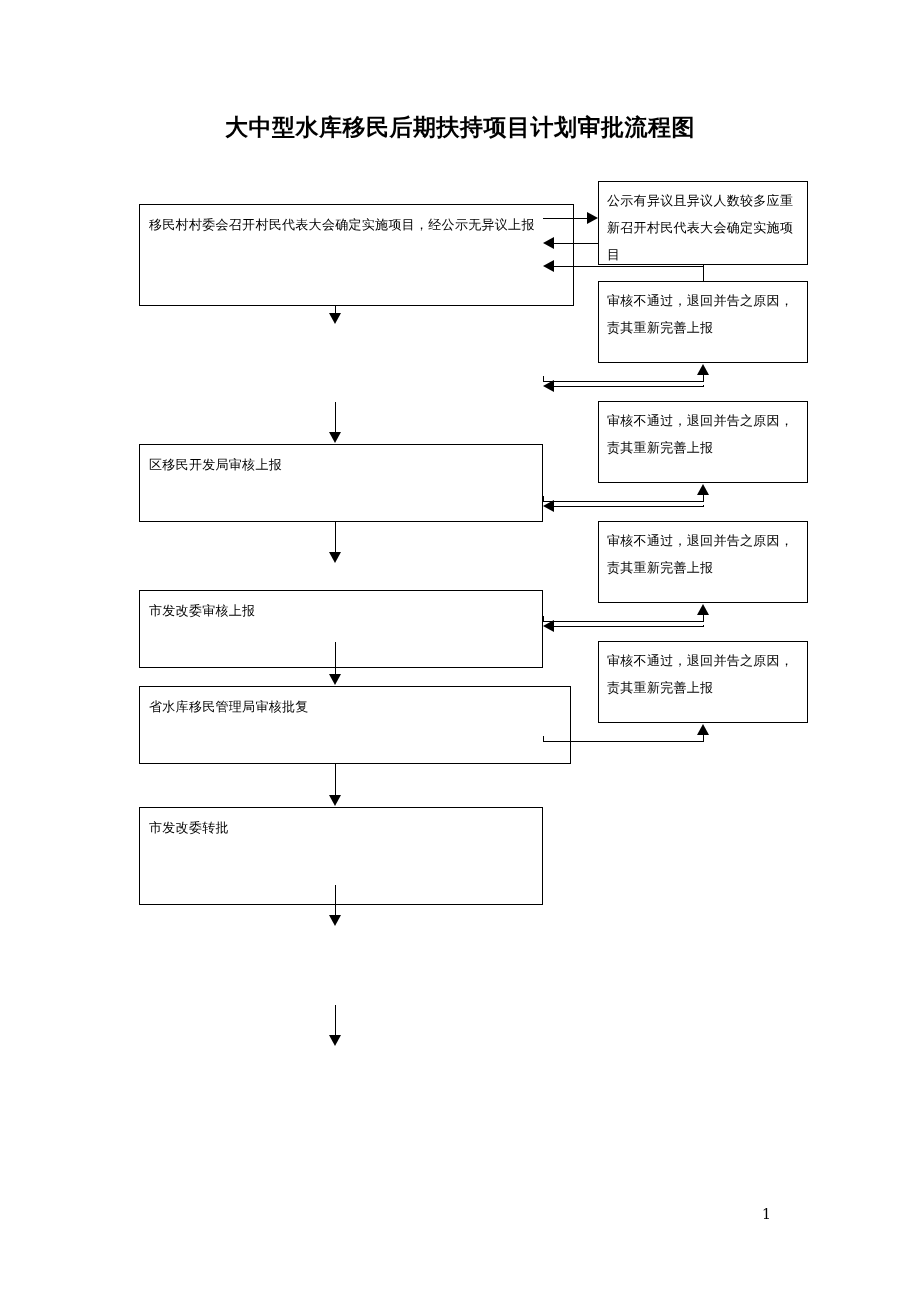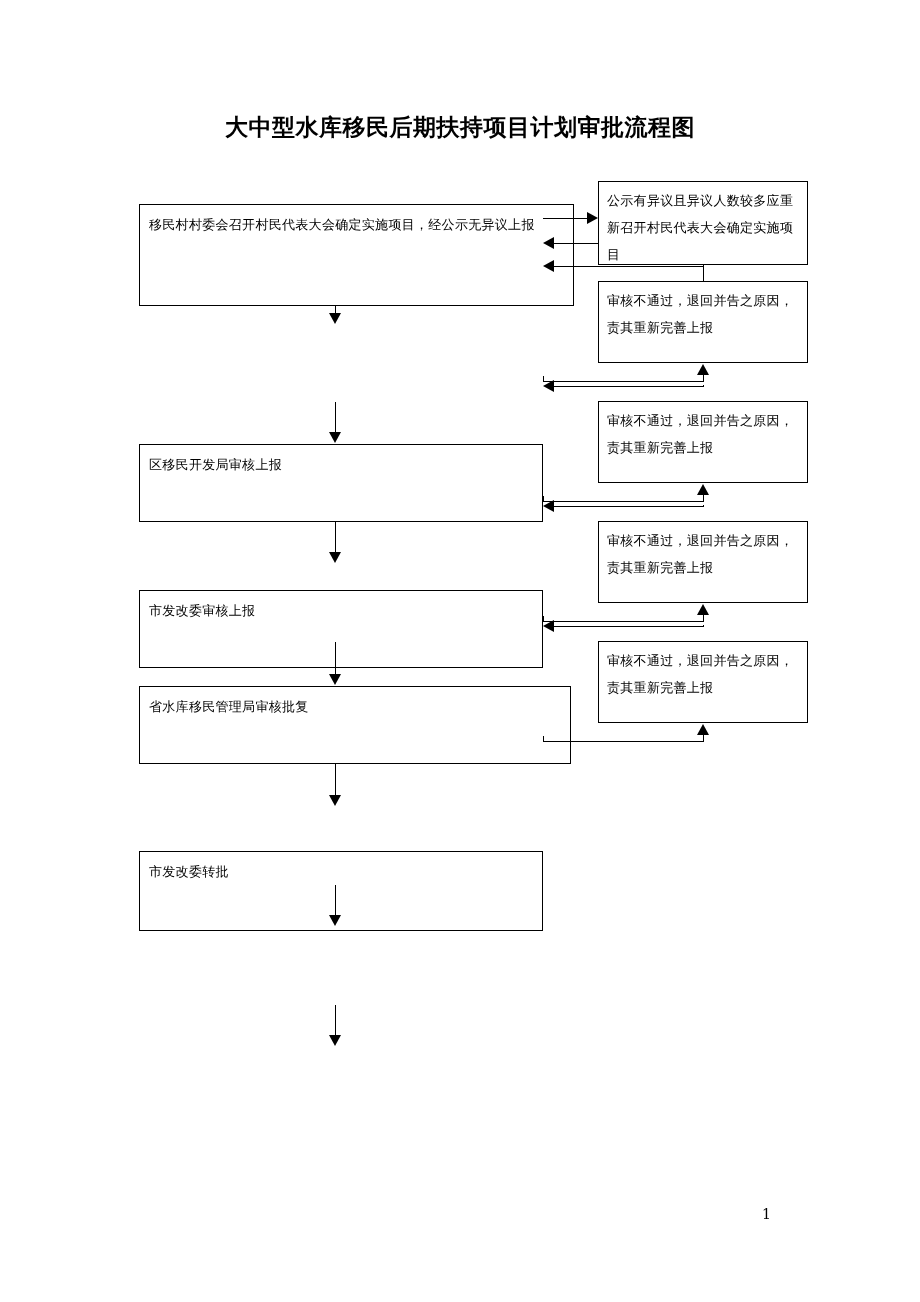--- a/index.html
+++ b/index.html
@@ -121,21 +121,21 @@
   </div>
 
   <div class="node" style="left:139px; top:564px; width:404px; height:78px;margin-top:26px;">
     <div class="label">市发改委审核上报</div>
   </div>
 
   <div class="node" style="left:139px; top:686px; width:432px; height:78px;">
     <div class="label">省水库移民管理局审核批复</div>
   </div>
 
-  <div class="node" style="left:139px; top:807px; width:404px; height:80px;margin-top:44px;">
+  <div class="node" style="left:139px; top:807px; width:404px; height:98px;">
     <div class="label">市发改委转批</div>
   </div>
 
 
 
   <div class="node right" style="left:598px; top:181px; width:210px; height:84px;">
     <div class="label">公示有异议且异议人数较多应重新召开村民代表大会确定实施项目</div>
   </div>
 
   <div class="node right" style="left:598px; top:281px; width:210px; height:82px;">

